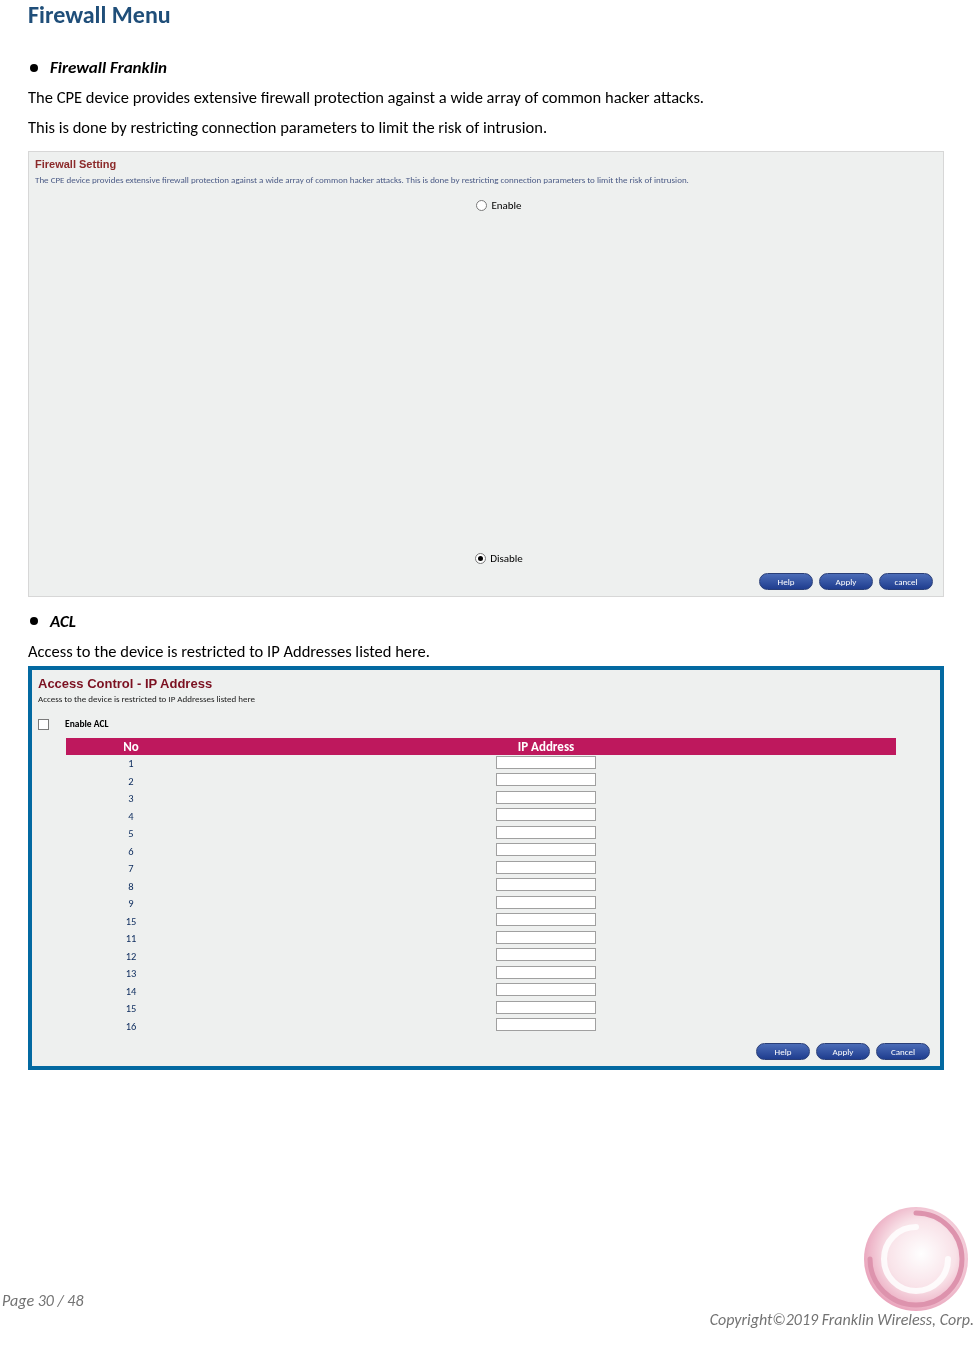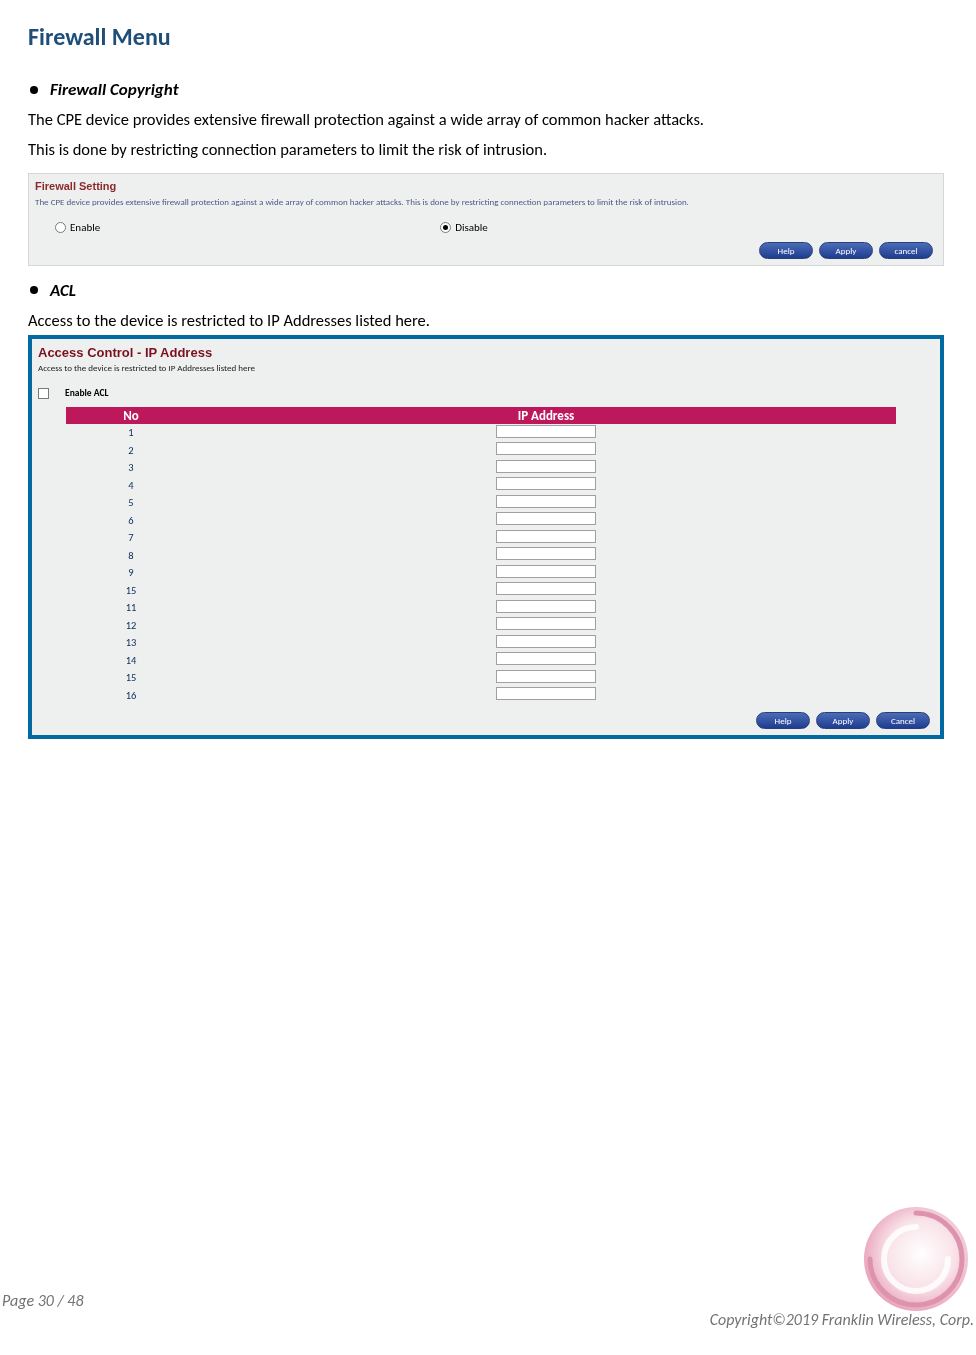--- a/index.html
+++ b/index.html
@@ -6,21 +6,20 @@
     body {
       font-family: Calibri, Arial, sans-serif;
       width: 976px;
       height: 1355px;
       position: relative;
       background: #fff;
       color: #000;
     }
     .page {
       padding: 0 32px 0 28px;
-      margin-top: 22px;
     }
     .main-heading {
       color: #1f4e79;
       font-size: 24px;
       font-weight: bold;
       margin-bottom: 28px;
     }
     .bullet-heading {
       display: flex;
       align-items: center;
@@ -61,20 +60,21 @@
     .panel-desc-1 {
       color: #4a5a85;
       font-size: 9px;
       padding: 0 6px 10px 6px;
     }
     .radio-row {
       display: flex;
       align-items: center;
       padding: 4px 0 4px 26px;
       font-size: 11px;
+      flex-direction: column;
     }
     .radio-group {
       display: flex;
       align-items: center;
       gap: 4px;
     }
     .radio-circle {
       width: 11px; height: 11px;
       border: 1px solid #7a7a7a;
       border-radius: 50%;
@@ -200,21 +200,21 @@
     }
   </style>
 </head>
 <body>
 
 <div class="page">
   <h1 class="main-heading">Firewall Menu</h1>
 
   <div class="bullet-heading">
     <span class="bullet-dot"></span>
-    <span>Firewall Copyright</span>
+    <span>Firewall Franklin</span>
   </div>
   <p class="body-text">The CPE device provides extensive firewall protection against a wide array of common hacker attacks.</p>
   <p class="body-text last">This is done by restricting connection parameters to limit the risk of intrusion.</p>
 
   <div class="panel">
     <div class="panel-title-1">Firewall Setting</div>
     <div class="panel-desc-1">The CPE device provides extensive firewall protection against a wide array of common hacker attacks. This is done by restricting connection parameters to limit the risk of intrusion.</div>
     <div class="radio-row">
       <div class="radio-group">
         <span class="radio-circle"></span>

